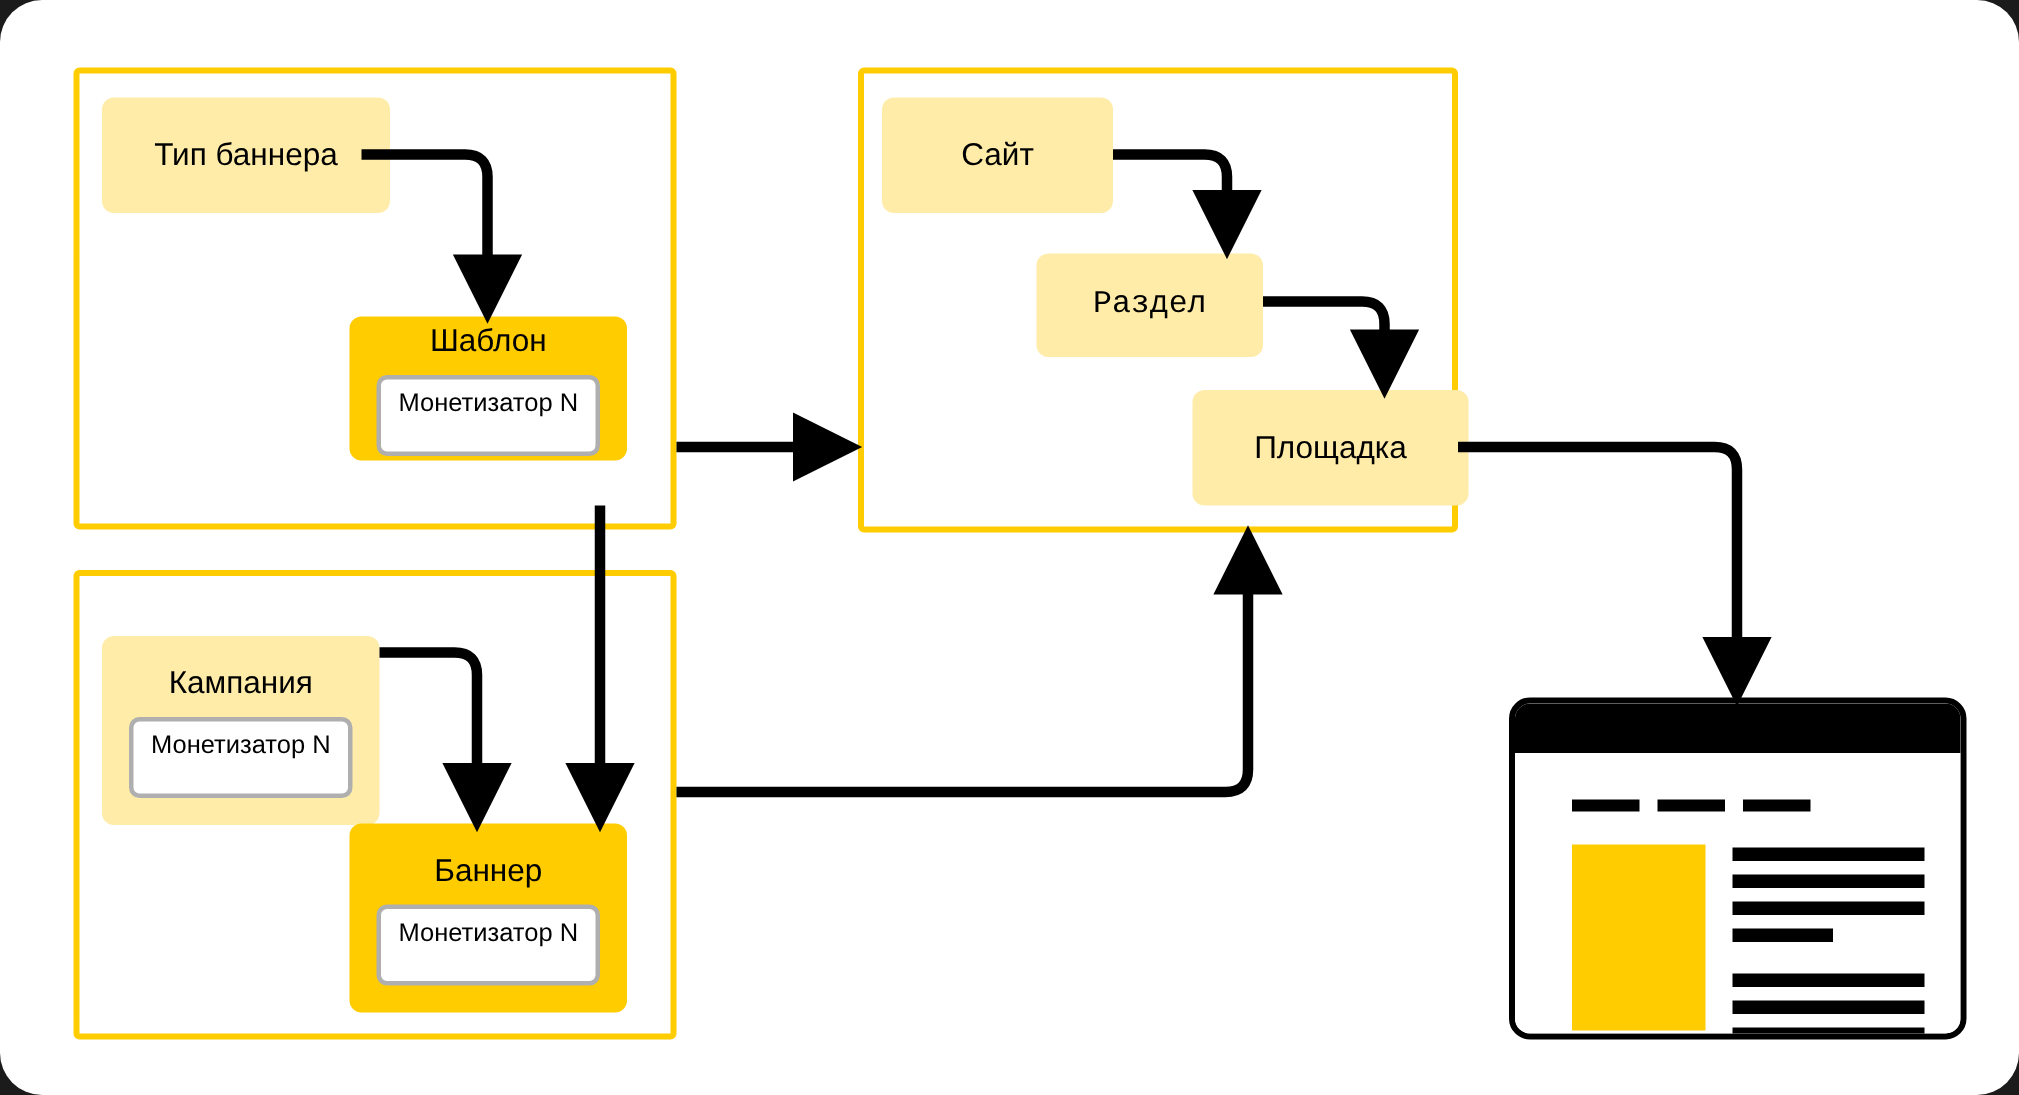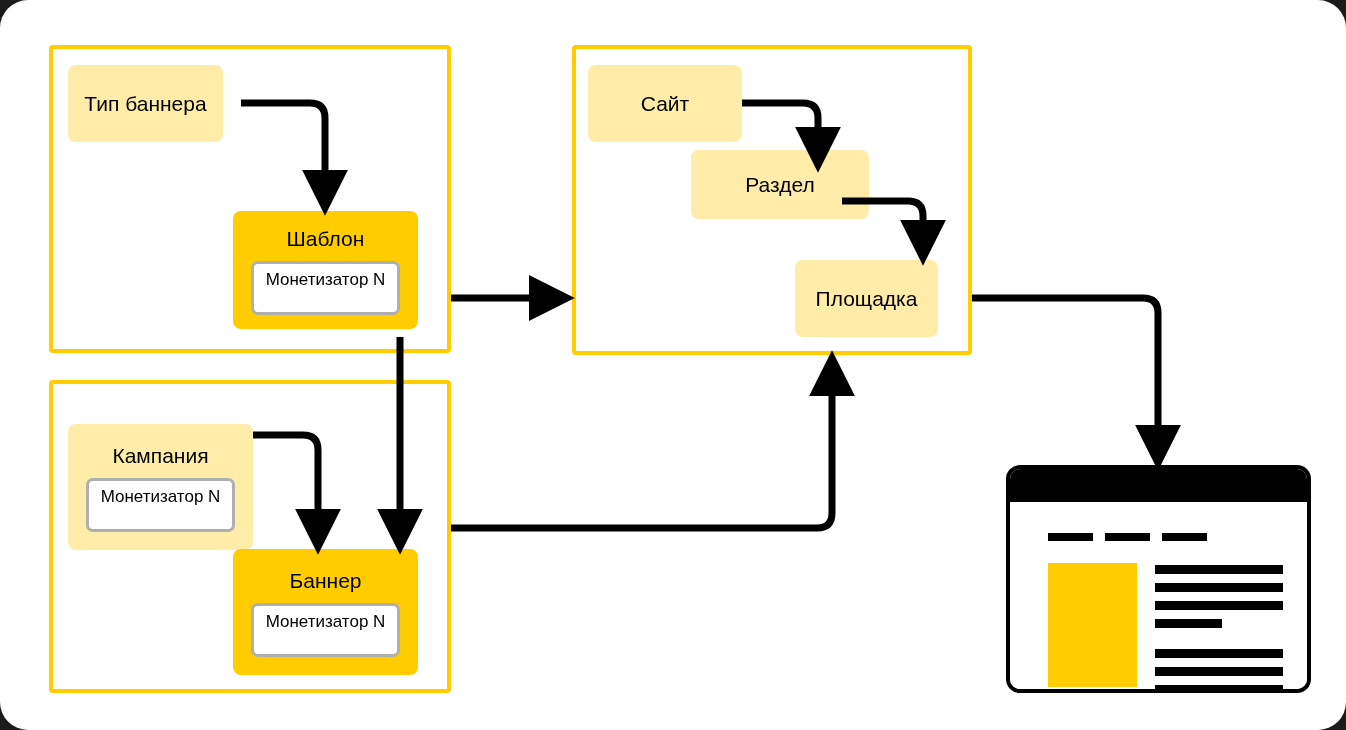--- a/index.html
+++ b/index.html
@@ -112,48 +112,48 @@
 <body>
 
 <div id="canvas">
 
   <div class="group" style="left:49px; top:45px; width:402px; height:308px;"></div>
 
   <div class="group" style="left:49px; top:380px; width:402px; height:313px;"></div>
 
   <div class="group" style="left:572px; top:45px; width:400px; height:310px;"></div>
 
-  <div class="node node-light" style="left:68px; top:65px; width:155px; height:77px;">
+  <div class="node node-light" style="left:68px; top:65px; width:192px; height:77px;">
     <span class="node-title">Тип баннера</span>
   </div>
 
-  <div class="node node-strong" style="left:233px; top:211px; width:185px; height:118px;">
+  <div class="node node-strong" style="left:233px; top:211px; width:185px; height:96px;">
     <span class="node-title">Шаблон</span>
     <span class="chip">Монетизатор N</span>
   </div>
 
   <div class="node node-light" style="left:68px; top:396px; width:185px; height:126px;margin-top:28px;">
     <span class="node-title">Кампания</span>
     <span class="chip">Монетизатор N</span>
   </div>
 
   <div class="node node-strong" style="left:233px; top:549px; width:185px; height:126px;">
     <span class="node-title">Баннер</span>
     <span class="chip">Монетизатор N</span>
   </div>
 
   <div class="node node-light" style="left:588px; top:65px; width:154px; height:77px;">
     <span class="node-title">Сайт</span>
   </div>
 
-  <div class="node node-light" style="left:691px; top:150px; width:178px; height:69px;">
+  <div class="node node-light" style="left:691px; top:169px; width:151px; height:69px;font-family:Liberation Mono, monospace;">
     <span class="node-title">Раздел</span>
   </div>
 
-  <div class="node node-light" style="left:795px; top:260px; width:143px; height:77px;">
+  <div class="node node-light" style="left:795px; top:260px; width:184px; height:77px;">
     <span class="node-title">Площадка</span>
   </div>
 
   <div class="browser" style="left:1006px; top:465px; width:305px; height:228px;">
     <div class="browser-bar"></div>
     <div class="browser-body">
       <div class="nav-dash" style="left:38px; top:31px; width:45px;"></div>
       <div class="nav-dash" style="left:95px; top:31px; width:45px;"></div>
       <div class="nav-dash" style="left:152px; top:31px; width:45px;"></div>
 

